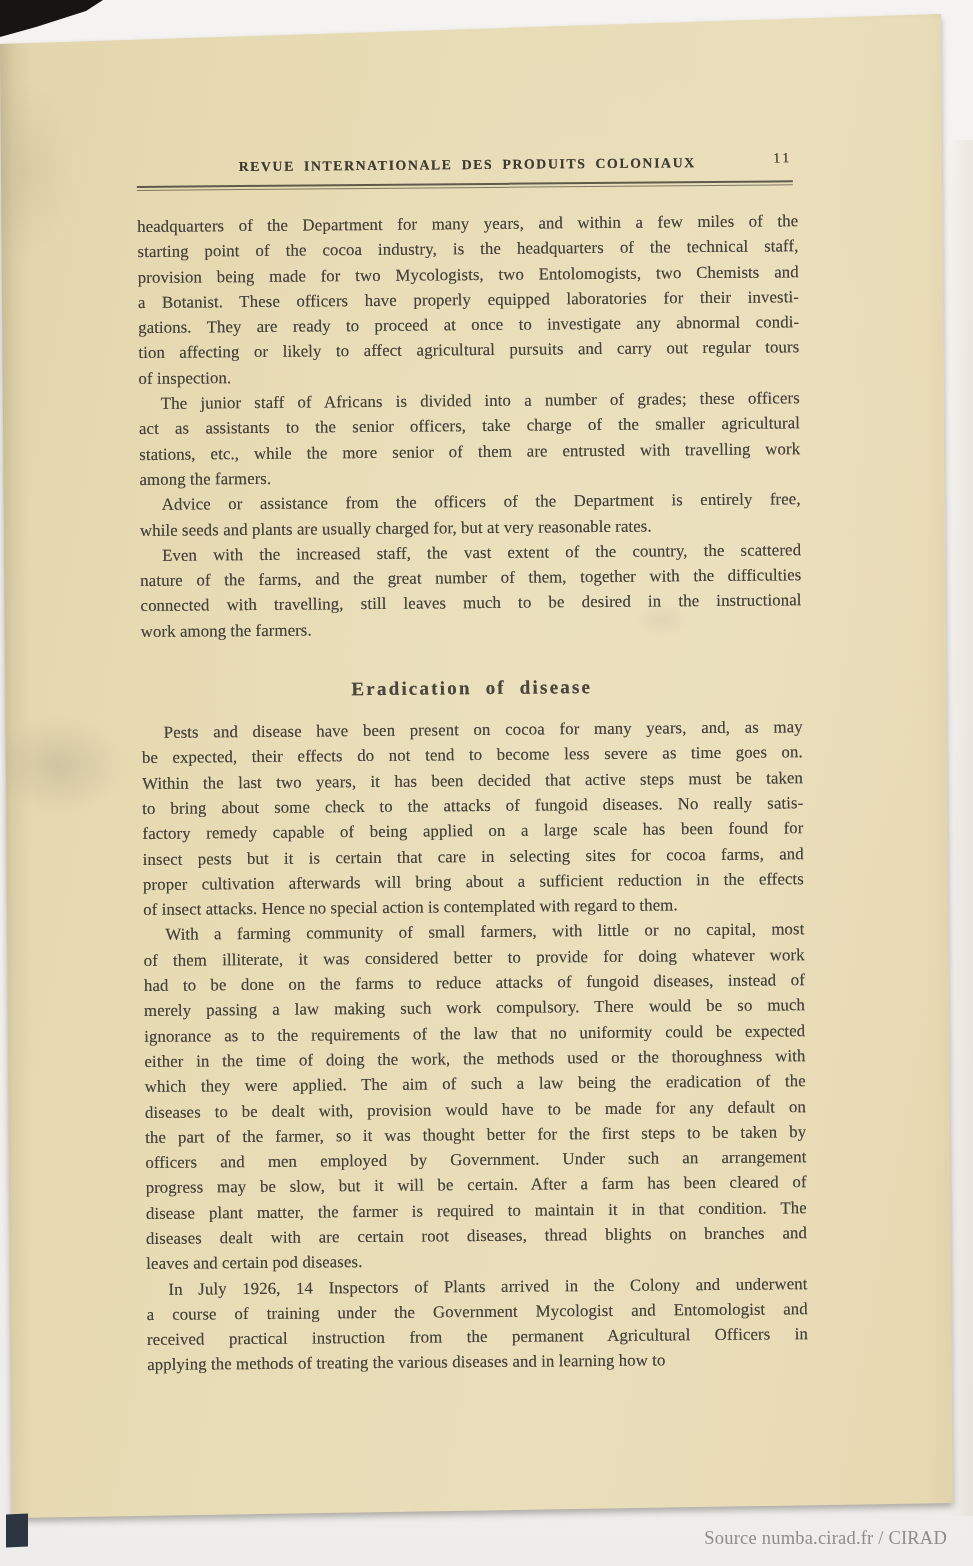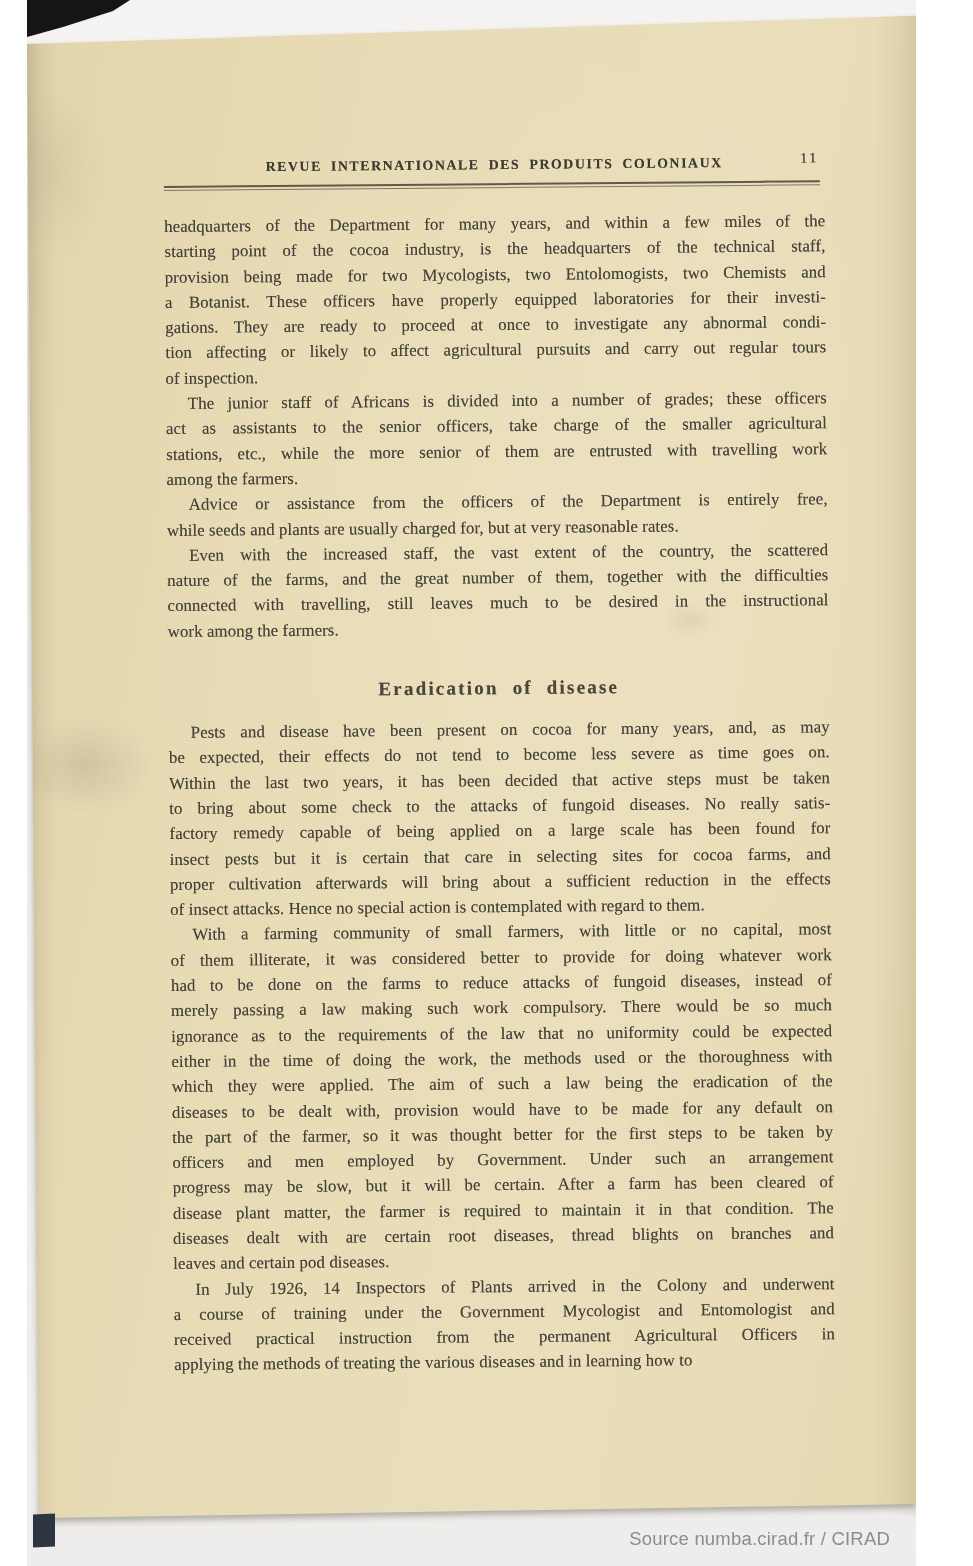--- a/index.html
+++ b/index.html
@@ -1,22 +1,21 @@
 <!DOCTYPE html>
 <html><head>
 <meta charset="utf-8">
 <style>
   html,body{margin:0;padding:0;}
   #scan{
     position:relative;
-    width:889px;height:1566px;
+    width:973px;height:1566px;
     background:linear-gradient(180deg,#f5f3f1 0%,#f1efed 55%,#efedeb 100%);
     overflow:hidden;
     font-family:"Liberation Serif","DejaVu Serif",serif;
-    margin-left:27px;
   }
   
   #right-band{
     position:absolute;right:0;top:140px;bottom:50px;width:26px;
     background:linear-gradient(90deg,rgba(0,0,0,0),rgba(214,202,178,.28));
   }
   
   #black-gap{
     position:absolute;left:0;top:0;width:112px;height:42px;
     background:#161514;
@@ -81,21 +80,21 @@
     letter-spacing:2.2px;word-spacing:7px;
     color:#4a463c;text-shadow:0 0 .6px rgba(74,70,60,.6);
   }
   
   #corner-mark{
     position:absolute;left:6px;top:1514px;width:22px;height:33px;
     background:#2d3540;transform:skewY(-2deg);
   }
   #watermark{
     position:absolute;right:26px;top:1528px;
-    font-family:Liberation Sans, sans-serif;
+    font-family:Liberation Serif, serif;
     font-size:18.5px;color:#8e8c8a;letter-spacing:.2px;
   }
 </style>
 </head>
 <body>
 
 <div id="scan">
   <div id="right-band"></div>
 
   <div id="page-wrap">

